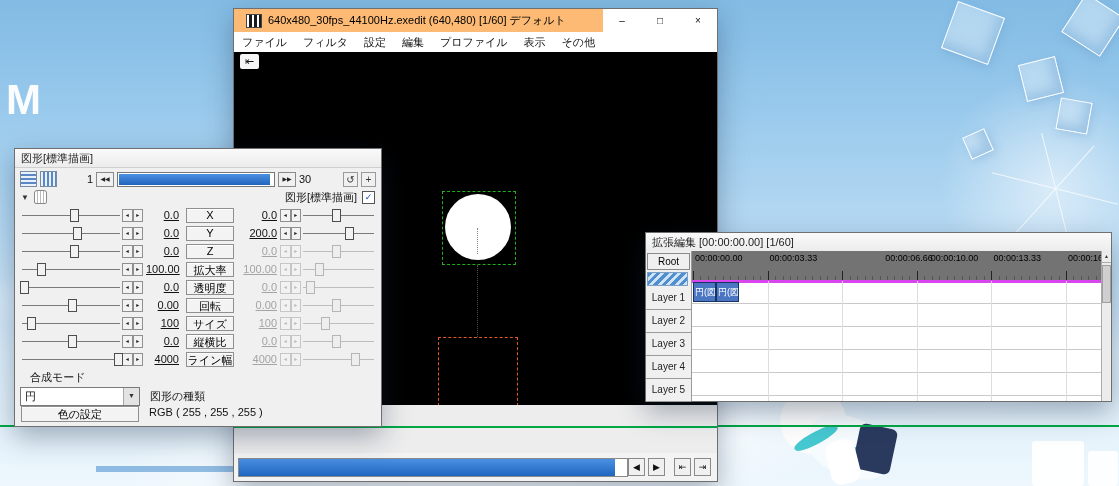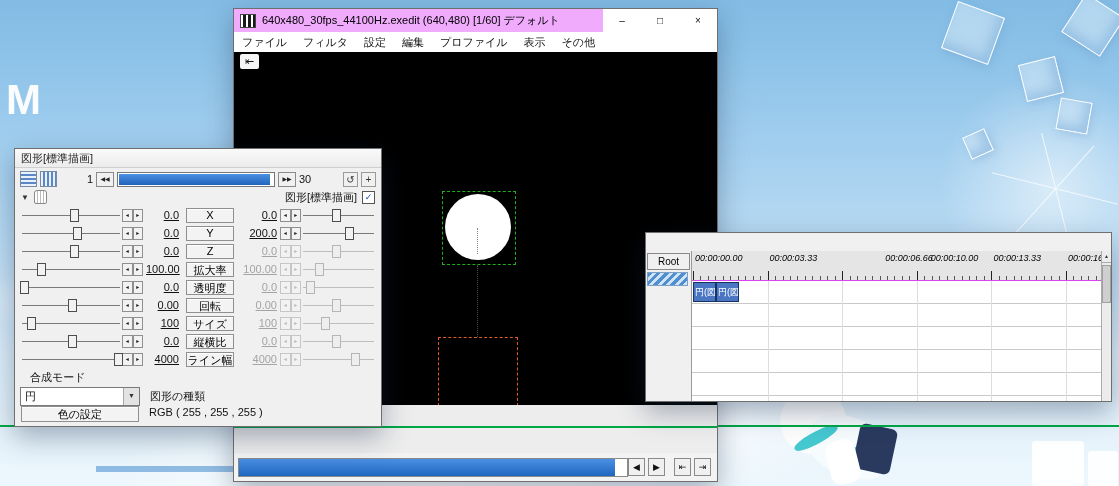--- a/index.html
+++ b/index.html
@@ -28,21 +28,21 @@
 
   
   .win{position:absolute;background:#f0f0f0;border:1px solid #6f6f6f;
        box-shadow:0 10px 26px rgba(20,40,70,.35);}
   .titlebar{height:18px;background:linear-gradient(#fafafa,#ececec);border-bottom:1px solid #cfcfcf;
        display:flex;align-items:center;padding:0 6px;font-size:11px;color:#222;}
   button{font-family:inherit;}
 
   
   #main-window{left:233px;top:8px;width:483px;height:472px;background:#fff;z-index:20;}
-  #main-titlebar{height:23px;background:#f0abfc;display:flex;align-items:center;padding:0 0 0 6px;font-size:11px;color:#000;}
+  #main-titlebar{height:23px;background:#fdba74;display:flex;align-items:center;padding:0 0 0 12px;font-size:11px;color:#000;}
   #app-icon{width:14px;height:12px;margin-right:6px;border:1px solid #444;background:
      repeating-linear-gradient(90deg,#fff 0 2px,#1a1a1a 2px 5px);}
   #main-title{flex:1;white-space:nowrap;overflow:hidden;}
   .winbtn{width:38px;height:23px;border:none;background:#fff;font-size:10px;line-height:23px;text-align:center;padding:0;color:#111;}
   #menu-bar{height:20px;background:#fff;border-bottom:1px solid #e4e4e4;display:flex;font-size:11px;color:#111;}
   .menu-item{padding:0 8px;line-height:20px;}
   #video-area{position:absolute;left:0;top:43px;width:483px;height:353px;background:#000;overflow:hidden;}
   #jump-icon{position:absolute;left:6px;top:2px;width:19px;height:15px;background:#f5f5f5;border-radius:2px;
      font-size:11px;line-height:15px;text-align:center;color:#111;}
   #sel-start{position:absolute;left:208px;top:139px;width:72px;height:72px;border:1px dashed #1fae1f;}
@@ -106,21 +106,21 @@
 
   
   #timeline-window{left:645px;top:232px;width:465px;height:168px;z-index:25;}
   #tl-body{position:absolute;left:0;top:18px;right:0;bottom:0;display:flex;background:#f0f0f0;}
   #tl-leftcol{width:46px;border-right:1px solid #9a9a9a;padding-top:2px;box-sizing:border-box;}
   #tl-root{height:15px;margin:0 1px;border:1px solid #8a8a8a;background:#f0f0f0;font-size:10px;line-height:15px;text-align:center;}
   #tl-hatch{height:12px;margin:2px 3px 1px 1px;background:
      repeating-linear-gradient(135deg,#4f8fd0 0 3px,#cfe3f5 3px 6px);border:1px solid #7aa0c8;}
   .tl-layer-cell{height:22px;border-bottom:1px solid #9a9a9a;font-size:10px;line-height:22px;text-align:center;color:#222;background:#f0f0f0;}
   #tl-main{flex:1;position:relative;background:#fff;overflow:hidden;}
-  #tl-ruler{position:absolute;left:0;top:0;right:0;height:29px;background:#e5e5e5;border-bottom:1px solid #d946ef;font-style:italic;}
+  #tl-ruler{position:absolute;left:0;top:0;right:0;height:29px;background:#737373;border-bottom:3px solid #d946ef;}
   .tl-time{position:absolute;top:2px;font-size:9px;color:#000;white-space:nowrap;}
   .tl-tick{position:absolute;bottom:0;width:1px;height:4px;background:#555;}
   .tl-tick.major{height:9px;background:#222;}
   #tl-grid{position:absolute;left:0;top:30px;right:0;bottom:0;}
   .tl-row{height:22px;border-bottom:1px solid #c9c9c9;}
   .tl-vline{position:absolute;top:0;bottom:0;width:1px;background:#ddd;}
   .tl-obj{position:absolute;width:23px;height:20px;background:#4a76c4;border:1px solid #17335f;
      color:#fff;font-size:9px;line-height:19px;overflow:hidden;white-space:nowrap;box-sizing:border-box;padding-left:1px;}
   #tl-scroll{width:9px;background:#ececec;border-left:1px solid #ababab;display:flex;flex-direction:column;align-items:center;}
   #tl-up{width:100%;height:11px;border-bottom:1px solid #ababab;font-size:5px;text-align:center;line-height:11px;color:#333;}
@@ -440,24 +440,34 @@
     <span class="lbl">図形の種類</span>
   </div>
 
   <div class="color-row">
     <button id="color-btn">色の設定</button>
     <span class="lbl">RGB ( 255 , 255 , 255 )</span>
   </div>
 </div>
 
 <div id="timeline-window" class="win">
+  <div class="titlebar">
+    <span>拡張編集 [00:00:00.00] [1/60]</span>
+  </div>
   <div id="tl-body">
     <div id="tl-leftcol">
       <div id="tl-root">Root</div>
       <div id="tl-hatch"></div>
+      <div id="tl-layer-labels">
+          <div class="tl-layer-cell">Layer 1</div>
+          <div class="tl-layer-cell">Layer 2</div>
+          <div class="tl-layer-cell">Layer 3</div>
+          <div class="tl-layer-cell">Layer 4</div>
+          <div class="tl-layer-cell">Layer 5</div>
+        </div>
     </div>
     <div id="tl-main">
       <div id="tl-ruler">
           <span class="tl-time" style="left: 3px;">00:00:00.00</span>
           <span class="tl-time" style="left: 77.6px;">00:00:03.33</span>
           <span class="tl-time" style="left: 152.2px; margin-left: 41px;">00:00:06.66</span>
           <span class="tl-time" style="left: 226.8px; margin-left: 12px;">00:00:10.00</span>
           <span class="tl-time" style="left: 301.4px;">00:00:13.33</span>
           <span class="tl-time" style="left: 376px;">00:00:16</span>
           <div class="tl-tick major" style="left: 1px;"></div>

